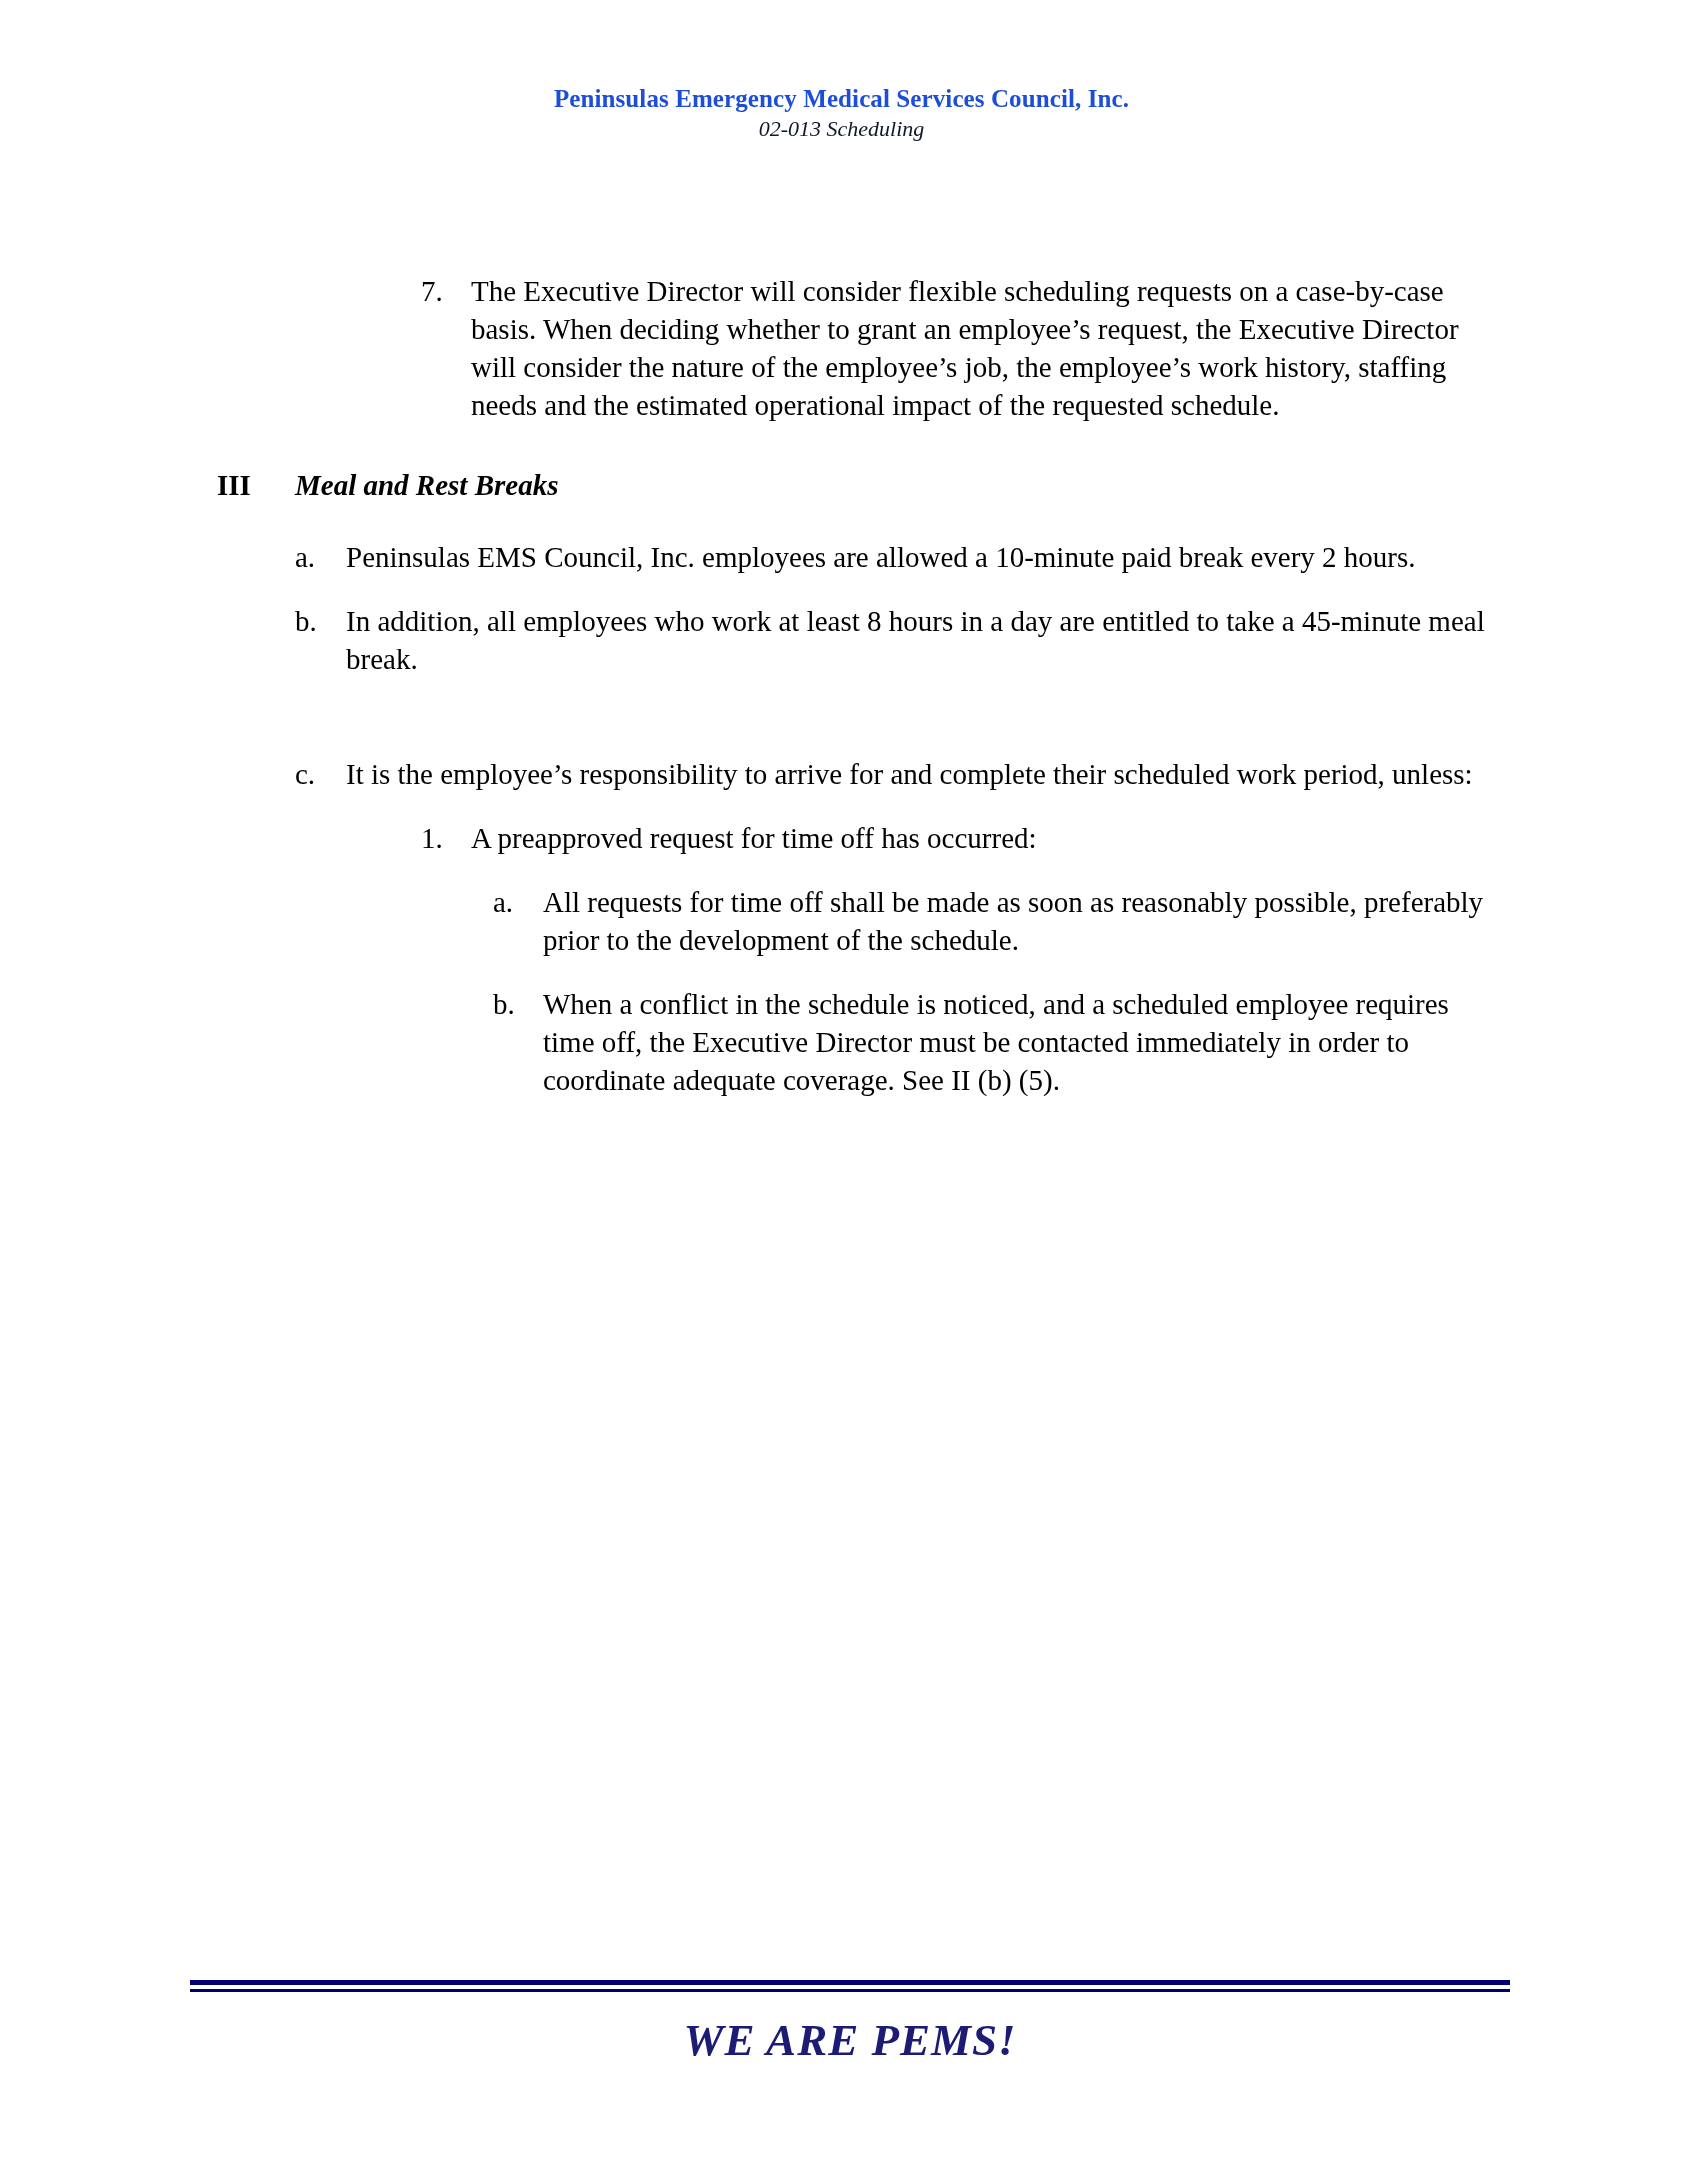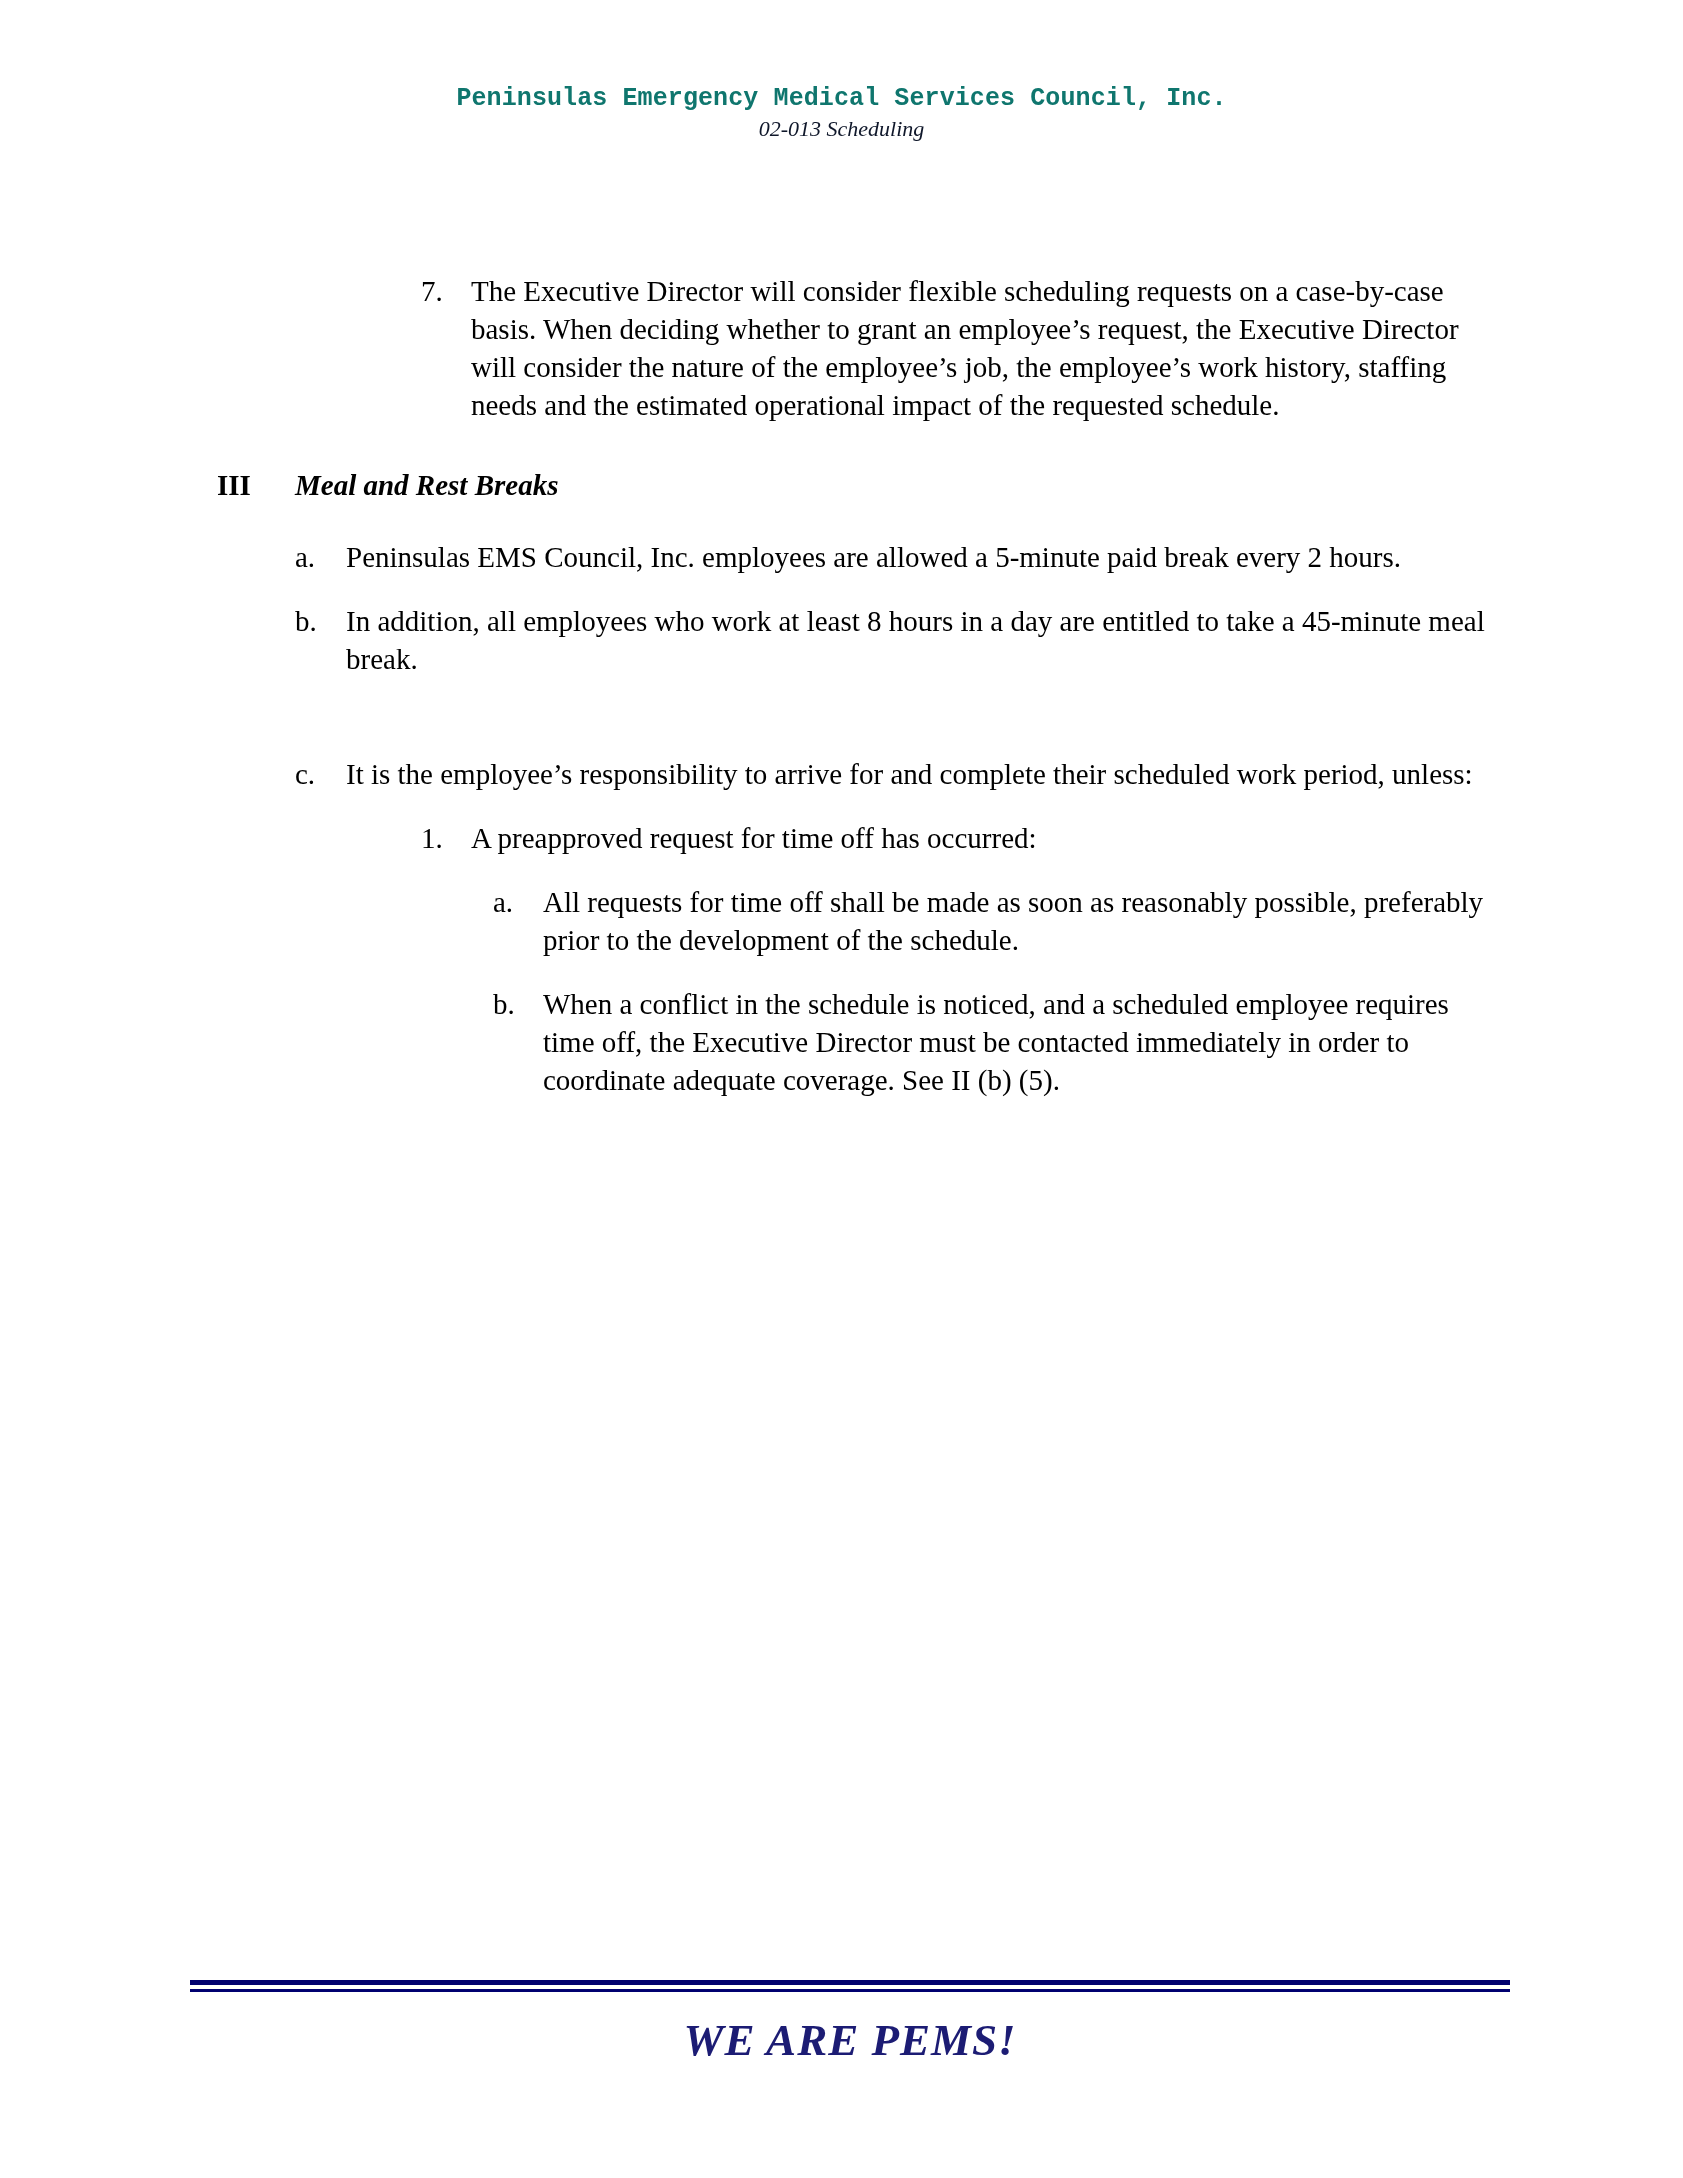--- a/index.html
+++ b/index.html
@@ -24,25 +24,25 @@
 
   
   .doc-header {
     position: absolute;
     top: 85px;
     left: 0;
     width: 1683px;
     text-align: center;
   }
   .org-name {
-    font-family: Liberation Mono, monospace;
+    font-family: Liberation Serif, serif;
     font-weight: bold;
     font-size: 25px;
     letter-spacing: 0.1px;
-    color: #0f766e;
+    color: #1d4ed8;
     line-height: 1.15;
   }
   .policy-ref {
     font-family: "Liberation Serif", "DejaVu Serif", serif;
     font-style: italic;
     font-size: 22px;
     color: #0f172a;
     line-height: 1.2;
     margin-top: 2px;
   }
@@ -174,21 +174,21 @@
 
     <div class="section-heading">
       <span class="roman">III</span>
       <span class="title">Meal and Rest Breaks</span>
     </div>
 
     <div class="gap-md"></div>
 
     <div class="para lvl-alpha1">
       <span class="marker">a.</span>
-      <span class="text">Peninsulas EMS Council, Inc. employees are allowed a 5-minute paid break every 2 hours.</span>
+      <span class="text">Peninsulas EMS Council, Inc. employees are allowed a 10-minute paid break every 2 hours.</span>
     </div>
 
     <div class="gap-sm"></div>
 
     <div class="para lvl-alpha1">
       <span class="marker">b.</span>
       <span class="text">In addition, all employees who work at least 8 hours in a day are entitled to take a 45-minute meal break.</span>
     </div>
 
     <div class="gap-lg"></div>

